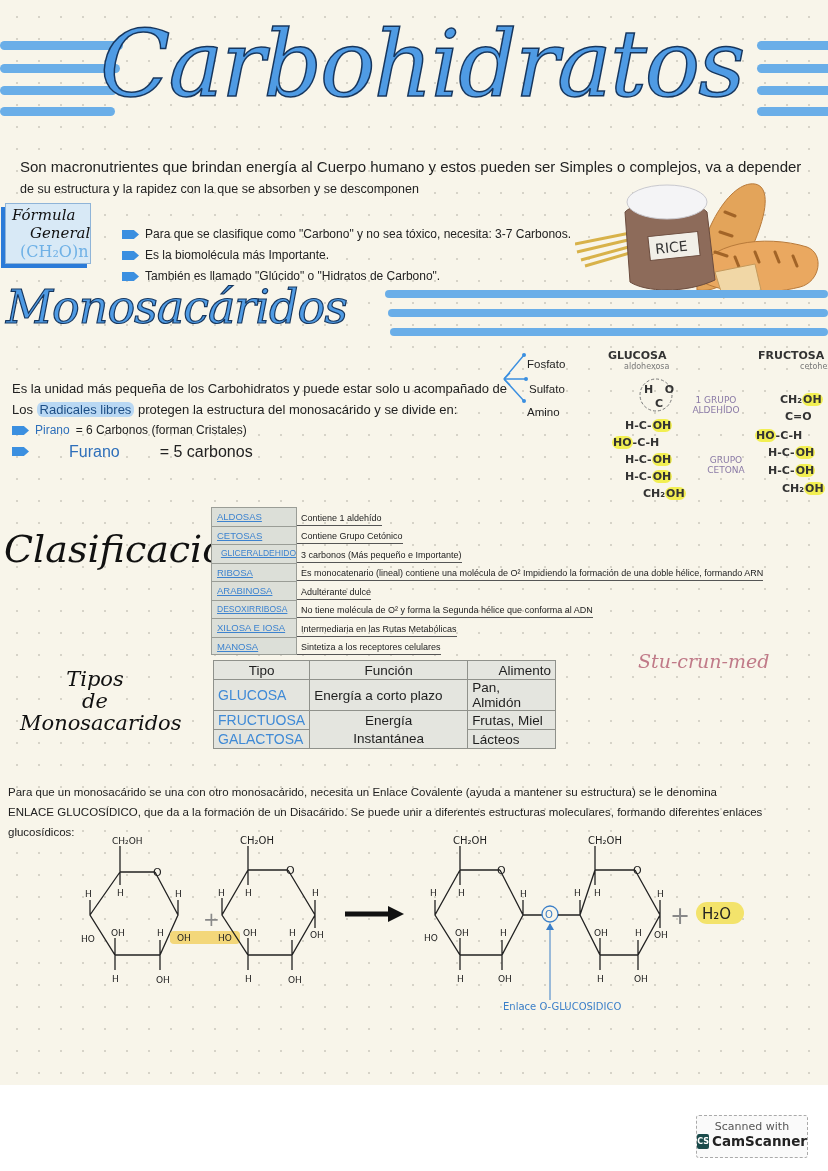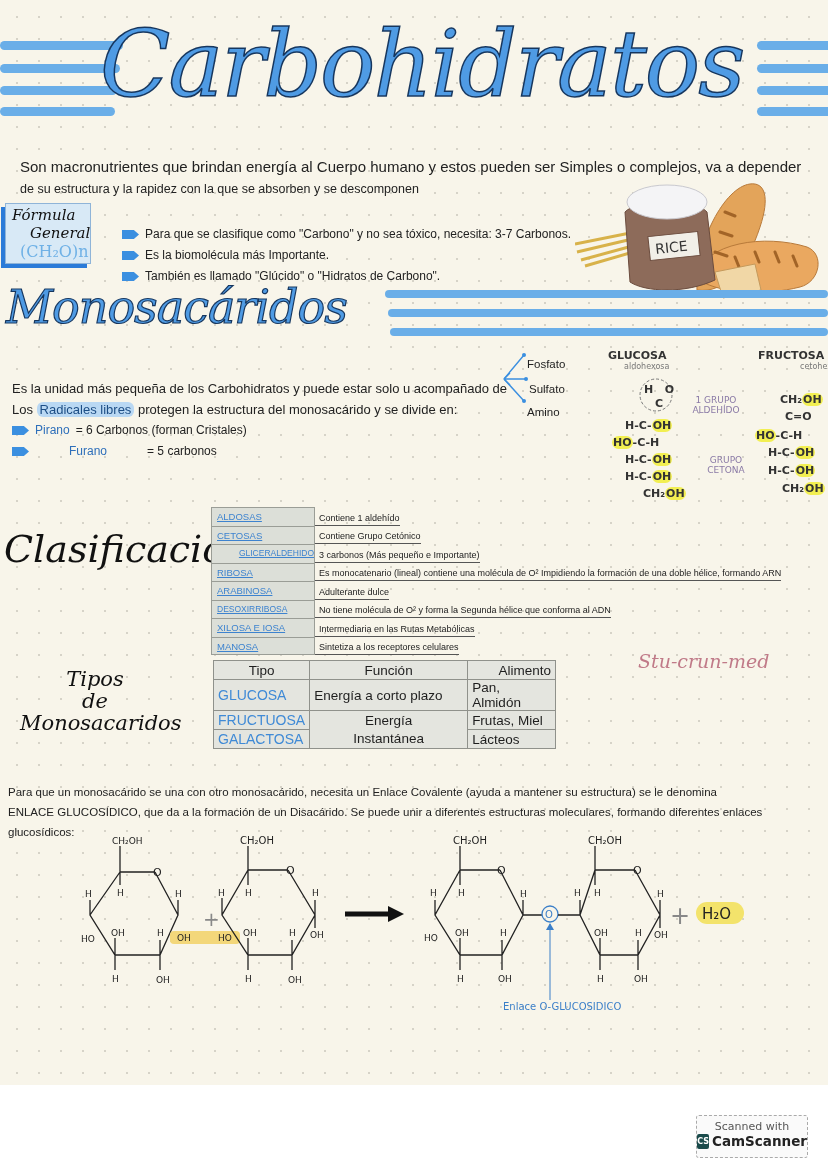--- a/index.html
+++ b/index.html
@@ -45,21 +45,21 @@
   .branch-label { position: absolute; font-size: 11.5px; color: #222; }
   .mol-box { position: absolute; left: 600px; top: 345px; width: 228px; height: 165px; font-family: "DejaVu Sans", sans-serif; }
   .mol-h { position: absolute; font-weight: bold; font-size: 11px; color: #333; }
   .mol-s { position: absolute; font-size: 8px; color: #777; padding-left: 16px; }
   .mol-line { position: absolute; font-weight: bold; font-size: 11px; color: #333; white-space: pre; }
   .yh { background: #f2ef52; border-radius: 8px; padding: 0 1px; }
   .mol-note { position: absolute; font-size: 9px; color: #8a7aa6; line-height: 10px; text-align: center; }
   .clasif-title { position: absolute; left: 4px; top: 527px; font-family: "DejaVu Serif", serif; font-style: italic; font-size: 38px; color: #111; }
   .class-table { position: absolute; left: 211px; top: 495px; }
   .class-row { display: flex; height: 18.5px; align-items: flex-end; }
-  .class-name { width: 104px; height: 18.5px; background: #dcdfd8; border: 1px solid #9a9d96; border-bottom: none; font-size: 9.5px; color: #3d83cf; padding: 3px 0 0 5px; text-decoration: underline; }
+  .class-name { width: 86px; height: 18.5px; background: #dcdfd8; border: 1px solid #9a9d96; border-bottom: none; font-size: 9.5px; color: #3d83cf; padding: 3px 0 0 5px; text-decoration: underline; }
   .class-row:last-child .class-name { border-bottom: 1px solid #9a9d96; }
   .class-desc { font-size: 9px; color: #222; padding-left: 4px; padding-bottom: 2px; border-bottom: 1px solid #555; white-space: nowrap; }
   .tipos-title { position: absolute; left: 20px; top: 668px; font-family: "DejaVu Serif", serif; font-style: italic; font-size: 21px; line-height: 22px; color: #111; text-align: center; width: 150px; }
   table.tipos { position: absolute; left: 213px; top: 648px; border-collapse: collapse; background: #e4e5df; font-size: 13.5px; }
   table.tipos td, table.tipos th { border: 1px solid #8f918b; padding: 0 4px; height: 19px; font-weight: normal; }
   table.tipos th { text-align: center; }
   table.tipos td.tipo { color: #3f8ad6; font-size: 14px; }
   .sign { position: absolute; left: 638px; top: 650px; font-family: "DejaVu Serif", serif; font-style: italic; font-size: 19px; color: #c07a88; }
   .enlace-text { position: absolute; left: 8px; top: 770px; font-size: 11.5px; line-height: 20px; color: #222; width: 815px; }
   .chem { position: absolute; left: 60px; top: 830px; width: 760px; height: 200px; }
@@ -143,21 +143,21 @@
     <div>
       <span>Los</span>
       <span class="hl-blue">Radicales libres</span>
       <span>protegen la estructura del monosacárido y se divide en:</span>
     </div>
     <div class="bullet-row" style="font-size:12px;">
       <span class="arrow-tag"></span>
       <span style="color:#2e6fba;">Pirano</span>
         <span>= 6 Carbonos (forman Cristales)</span>
     </div>
-    <div class="bullet-row" style="font-size:12px;gap:40px;">
+    <div class="bullet-row" style="font-size:16px;gap:40px;">
       <span class="arrow-tag"></span>
       <span style="color:#2e6fba;">Furano</span>
         <span>= 5 carbonos</span>
     </div>
   </div>
 
   <svg class="branch" viewBox="0 0 70 70">
     <path d="M2 36 L22 12 M2 36 L24 36 M2 36 L22 58" stroke="#3b8fe0" stroke-width="1.4" fill="none"></path>
     <path d="M2 36 L8 30 M2 36 L8 42" stroke="#3b8fe0" stroke-width="1.4" fill="none"></path>
     <circle cx="22" cy="12" r="2" fill="#3b8fe0"></circle>

